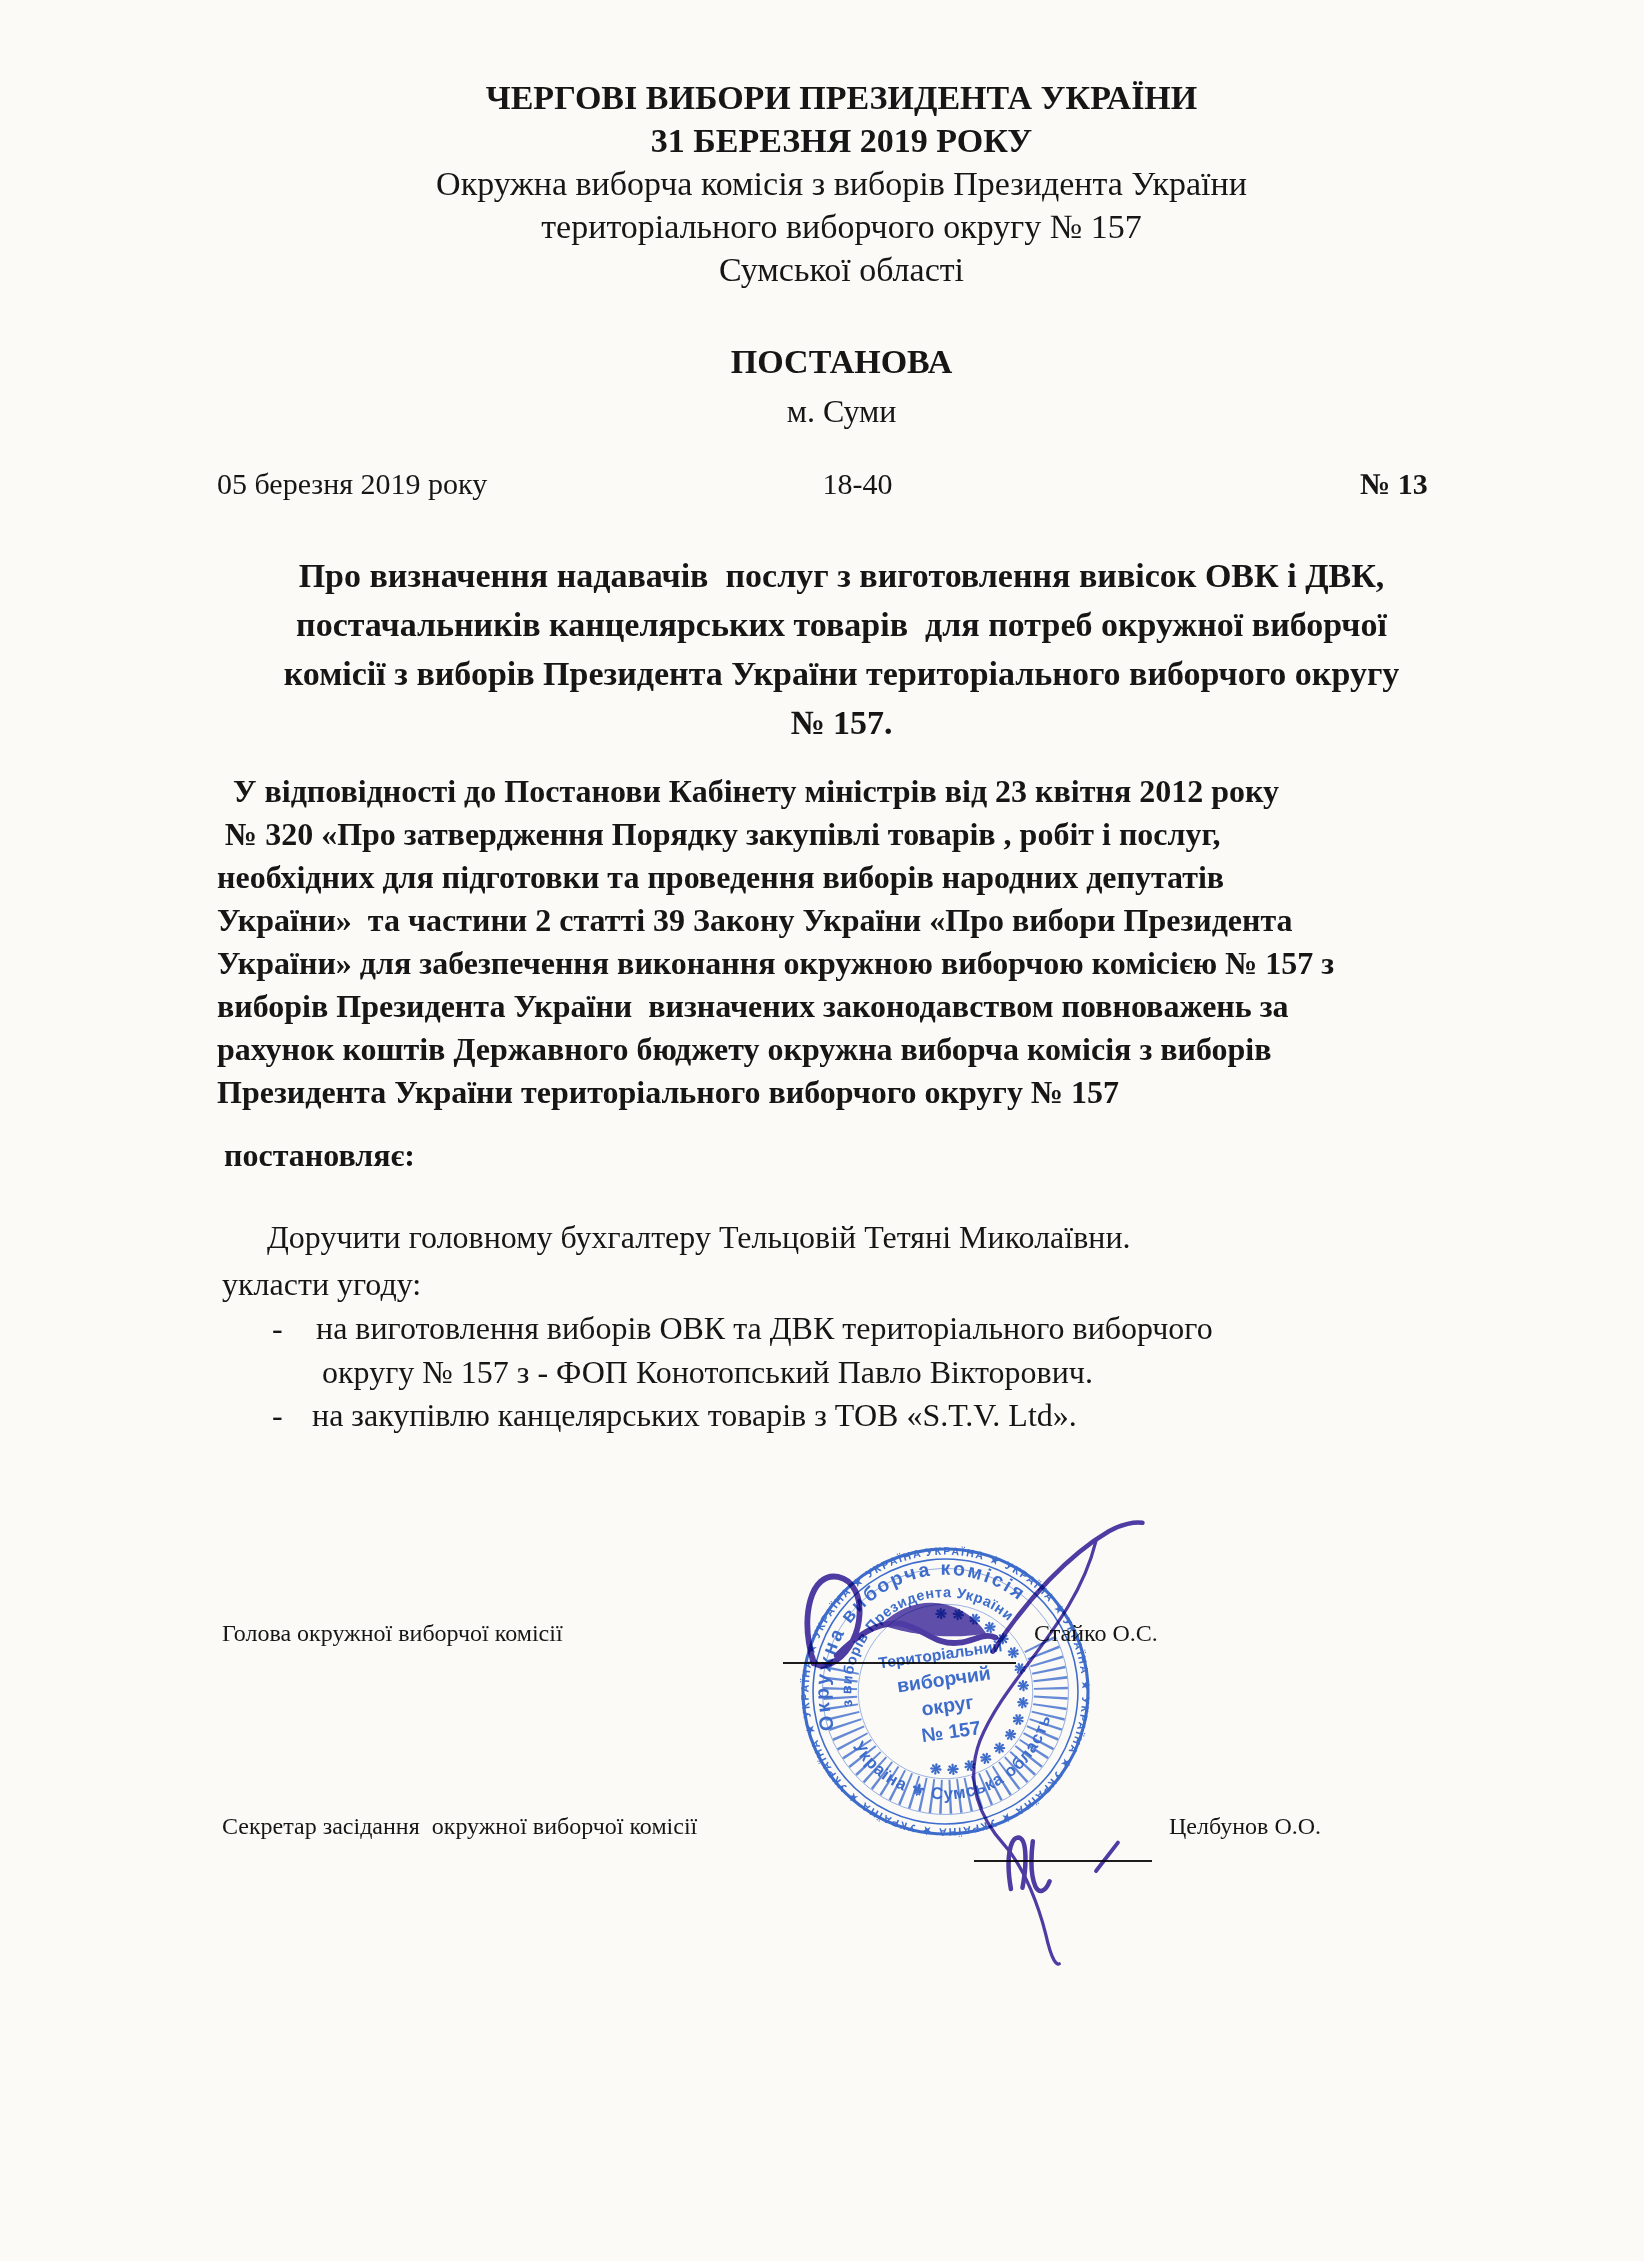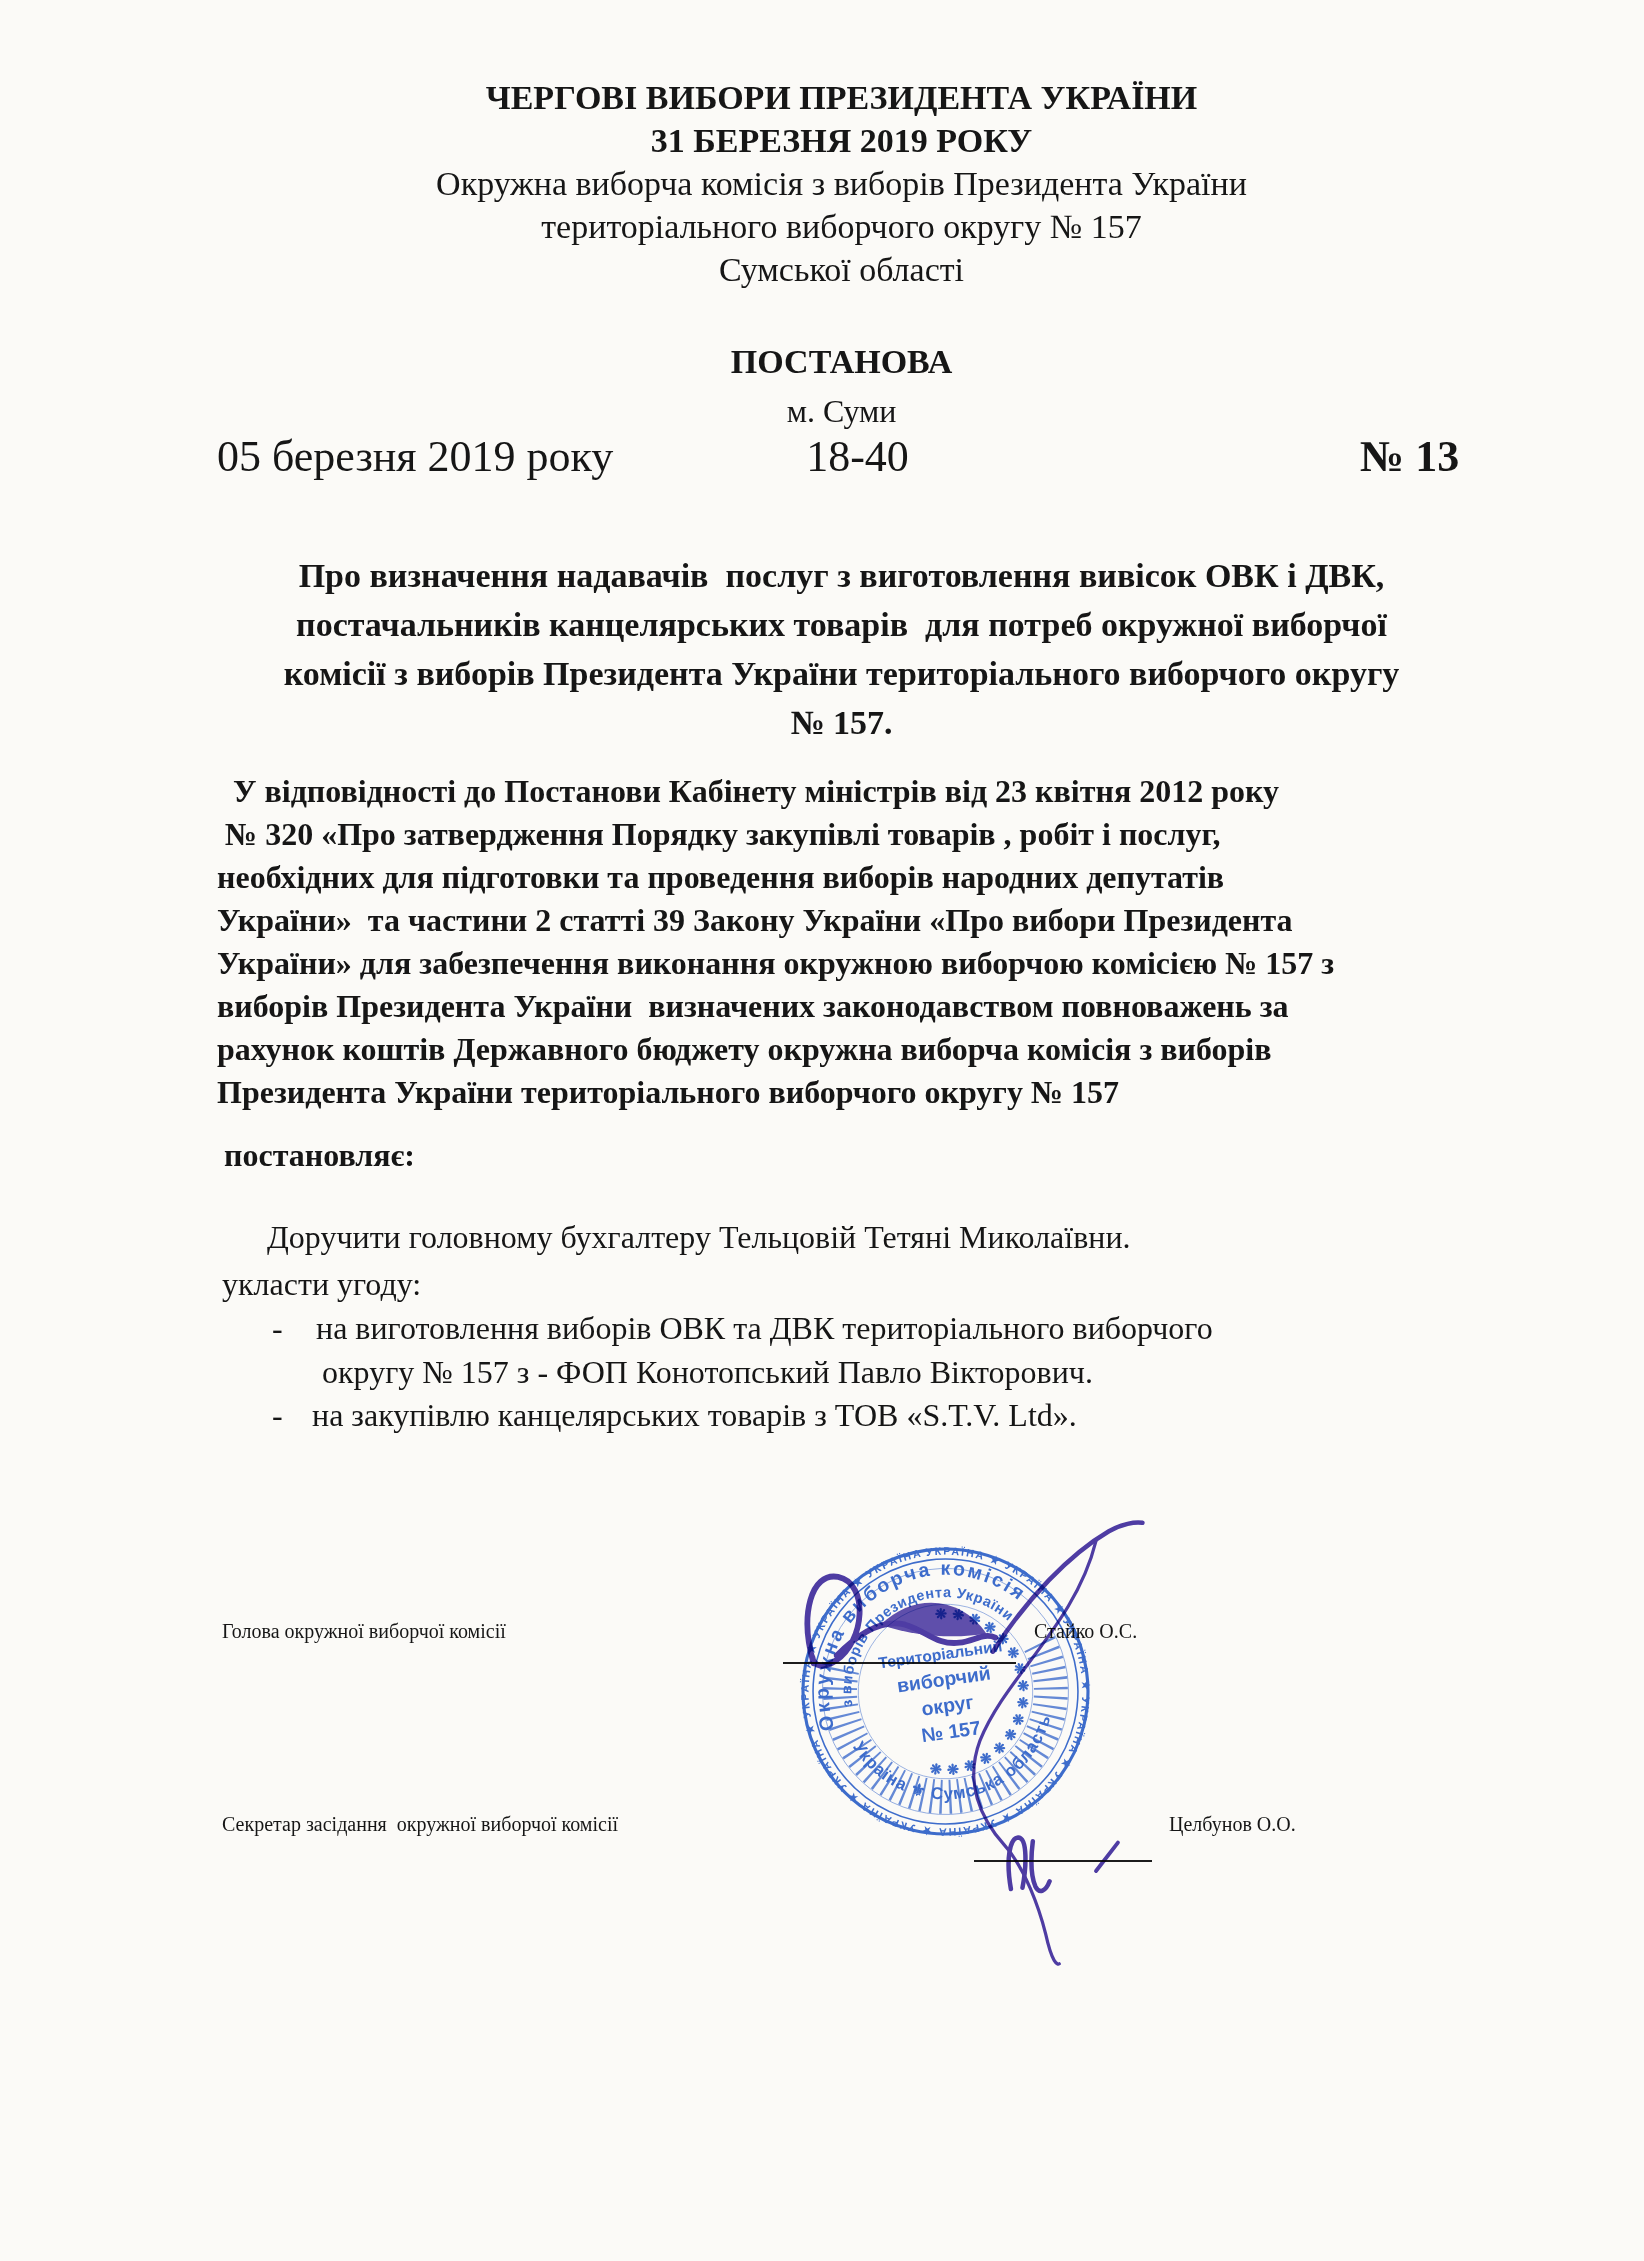--- a/index.html
+++ b/index.html
@@ -6,25 +6,25 @@
   body{width:1644px;height:2261px;background:#e9e8e4;}
   .page{position:relative;width:1644px;height:2261px;background:var(--paper,#fbfaf7);
         font-family:"Liberation Serif",serif;color:var(--text,#161616);overflow:hidden;}
   .abs{position:absolute;}
   .ctr{position:absolute;left:39px;width:1605px;text-align:center;}
   .b{font-weight:bold;}
   .line{white-space:pre;}
   .hdr .line{font-size:34px;line-height:43px;}
   .doc-label{font-size:34px;}
   .doc-city{font-size:32px;}
-  .meta{font-size:44px;}
+  .meta{font-size:30px;margin-top:36px;}
   .subj .line{font-size:34px;line-height:49px;font-weight:bold;}
   .body-par .line{font-size:32px;line-height:43px;font-weight:bold;}
   .txt50{font-size:32px;white-space:pre;}
-  .sig-row{font-size:20px;white-space:pre;}
+  .sig-row{font-size:24px;white-space:pre;}
   .sig-underline{position:absolute;border-bottom:2.6px solid #1c1c1c;height:0;}
   .stamp-svg{position:absolute;left:798px;top:1544px;width:295px;height:295px;
              opacity:.93;mix-blend-mode:multiply;}
   .ink-svg{position:absolute;left:0;top:0;width:1644px;height:2261px;pointer-events:none;
            mix-blend-mode:multiply;}
   .sc{fill:none;stroke:var(--stamp-blue,#2f63cf);}
   .st{fill:var(--stamp-blue,#2f63cf);font-family:"Liberation Sans",sans-serif;font-weight:bold;}
   .inkp{fill:none;stroke:var(--ink,#4f3da8);stroke-linecap:round;stroke-linejoin:round;}
 </style>
 </head>

